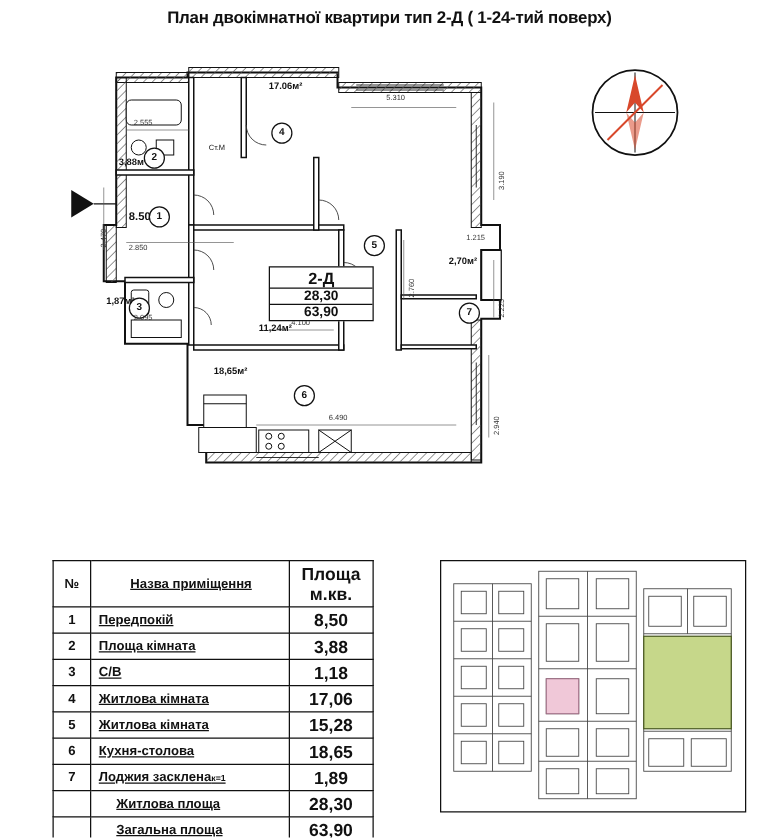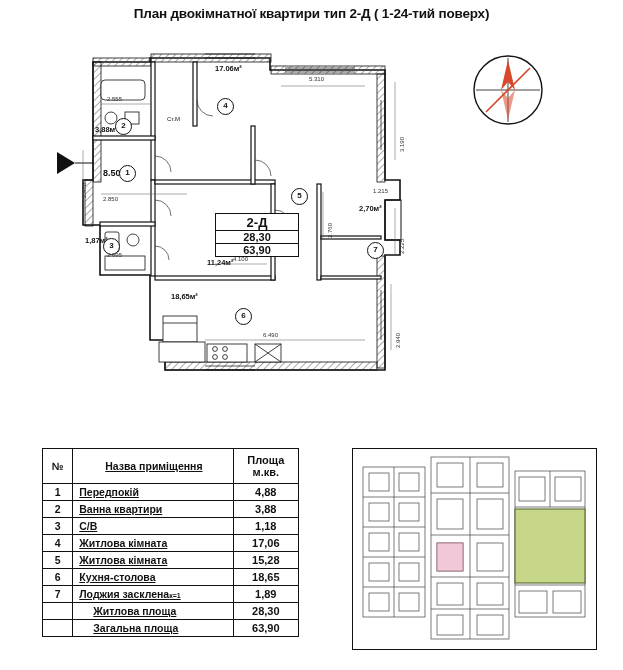--- a/index.html
+++ b/index.html
@@ -113,21 +113,21 @@
     padding: 2px 4px;
     font-weight: bold;
   }
   table.expl th {
     text-align: center;
     font-size: 10.5px;
     height: 30px;
   }
   table.expl .c-no { width: 24px; text-align: center; }
   table.expl .c-name { width: 160px; text-align: left; padding-left: 6px; text-decoration: underline; }
-  table.expl .c-area { width: 62px; text-align: center; font-size: 11px; font-weight: bold; }
+  table.expl .c-area { width: 62px; text-align: center; font-size: 14px; font-weight: bold; }
   table.expl tr.total td.c-name2 {
     text-align: left; padding-left: 20px;
   }
   .sub { font-size: 7px; vertical-align: baseline; }
 
   
   .scheme {
     position: absolute;
     left: 352px;
     top: 448px;
@@ -309,25 +309,25 @@
         <th class="c-area">
           <div>Площа</div>
           <div>м.кв.</div>
         </th>
       </tr>
     </thead>
     <tbody>
       <tr>
         <td class="c-no">1</td>
         <td class="c-name">Передпокій</td>
-        <td class="c-area">4,88</td>
+        <td class="c-area">8,50</td>
       </tr>
       <tr>
         <td class="c-no">2</td>
-        <td class="c-name">Ванна квартири</td>
+        <td class="c-name">Площа кімната</td>
         <td class="c-area">3,88</td>
       </tr>
       <tr>
         <td class="c-no">3</td>
         <td class="c-name">С/В</td>
         <td class="c-area">1,18</td>
       </tr>
       <tr>
         <td class="c-no">4</td>
         <td class="c-name">Житлова кімната</td>

